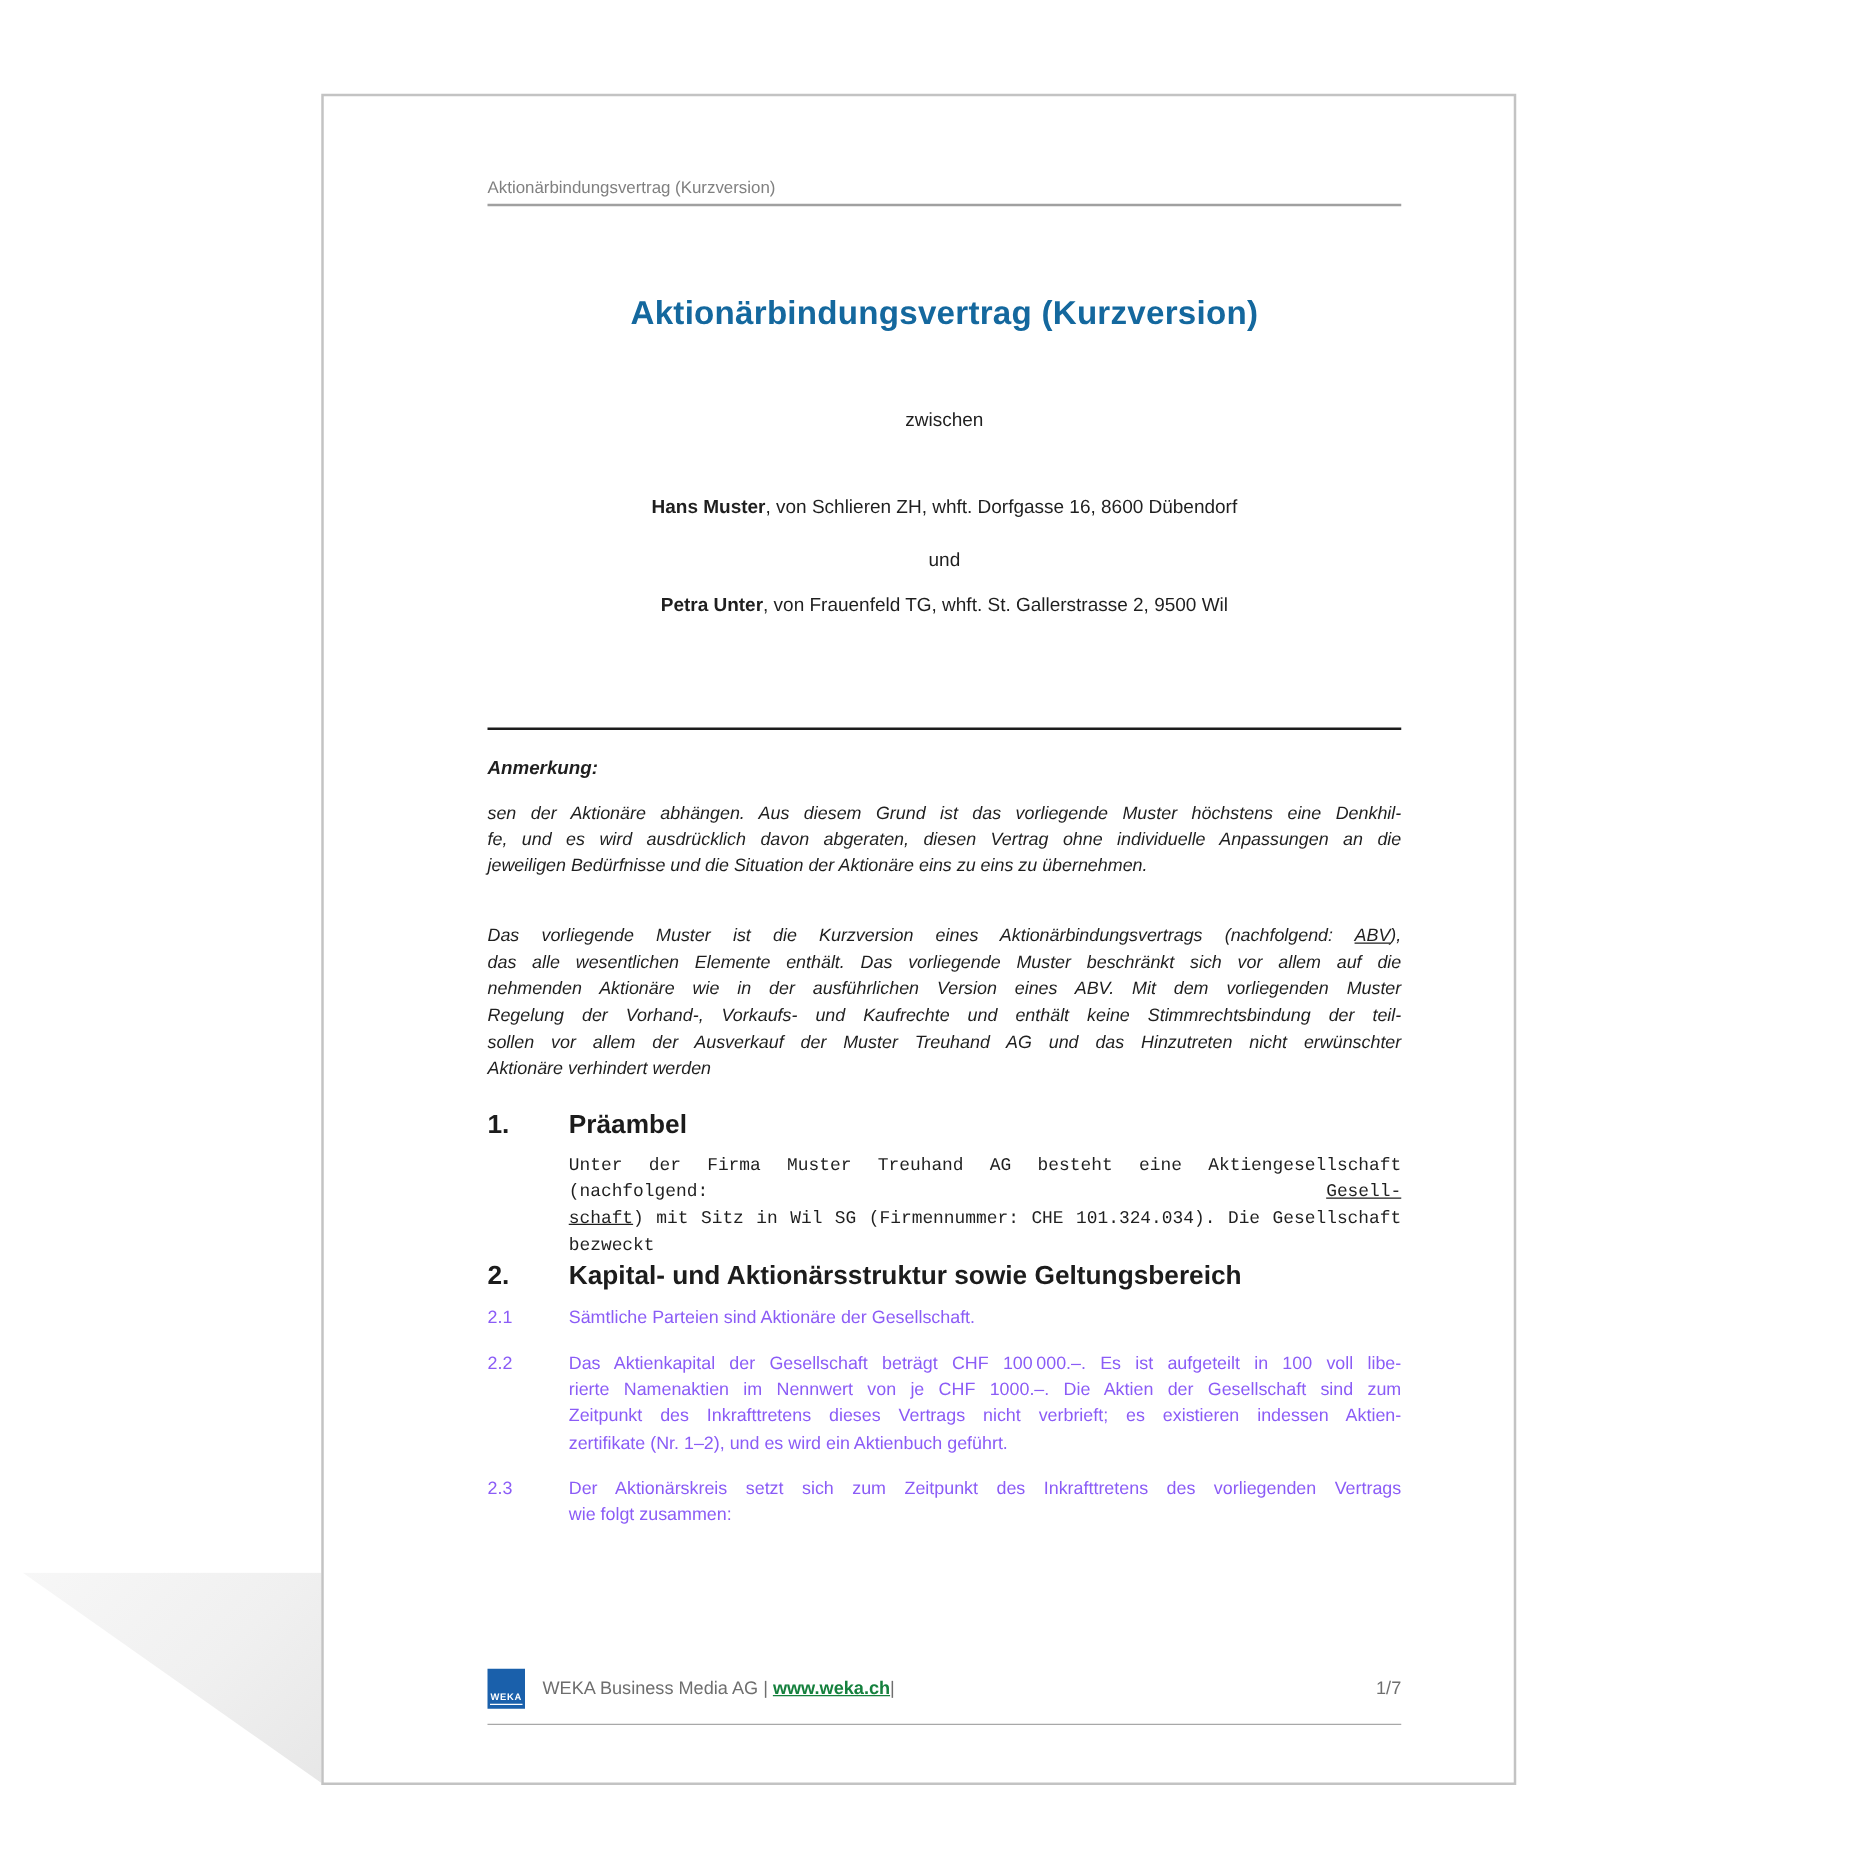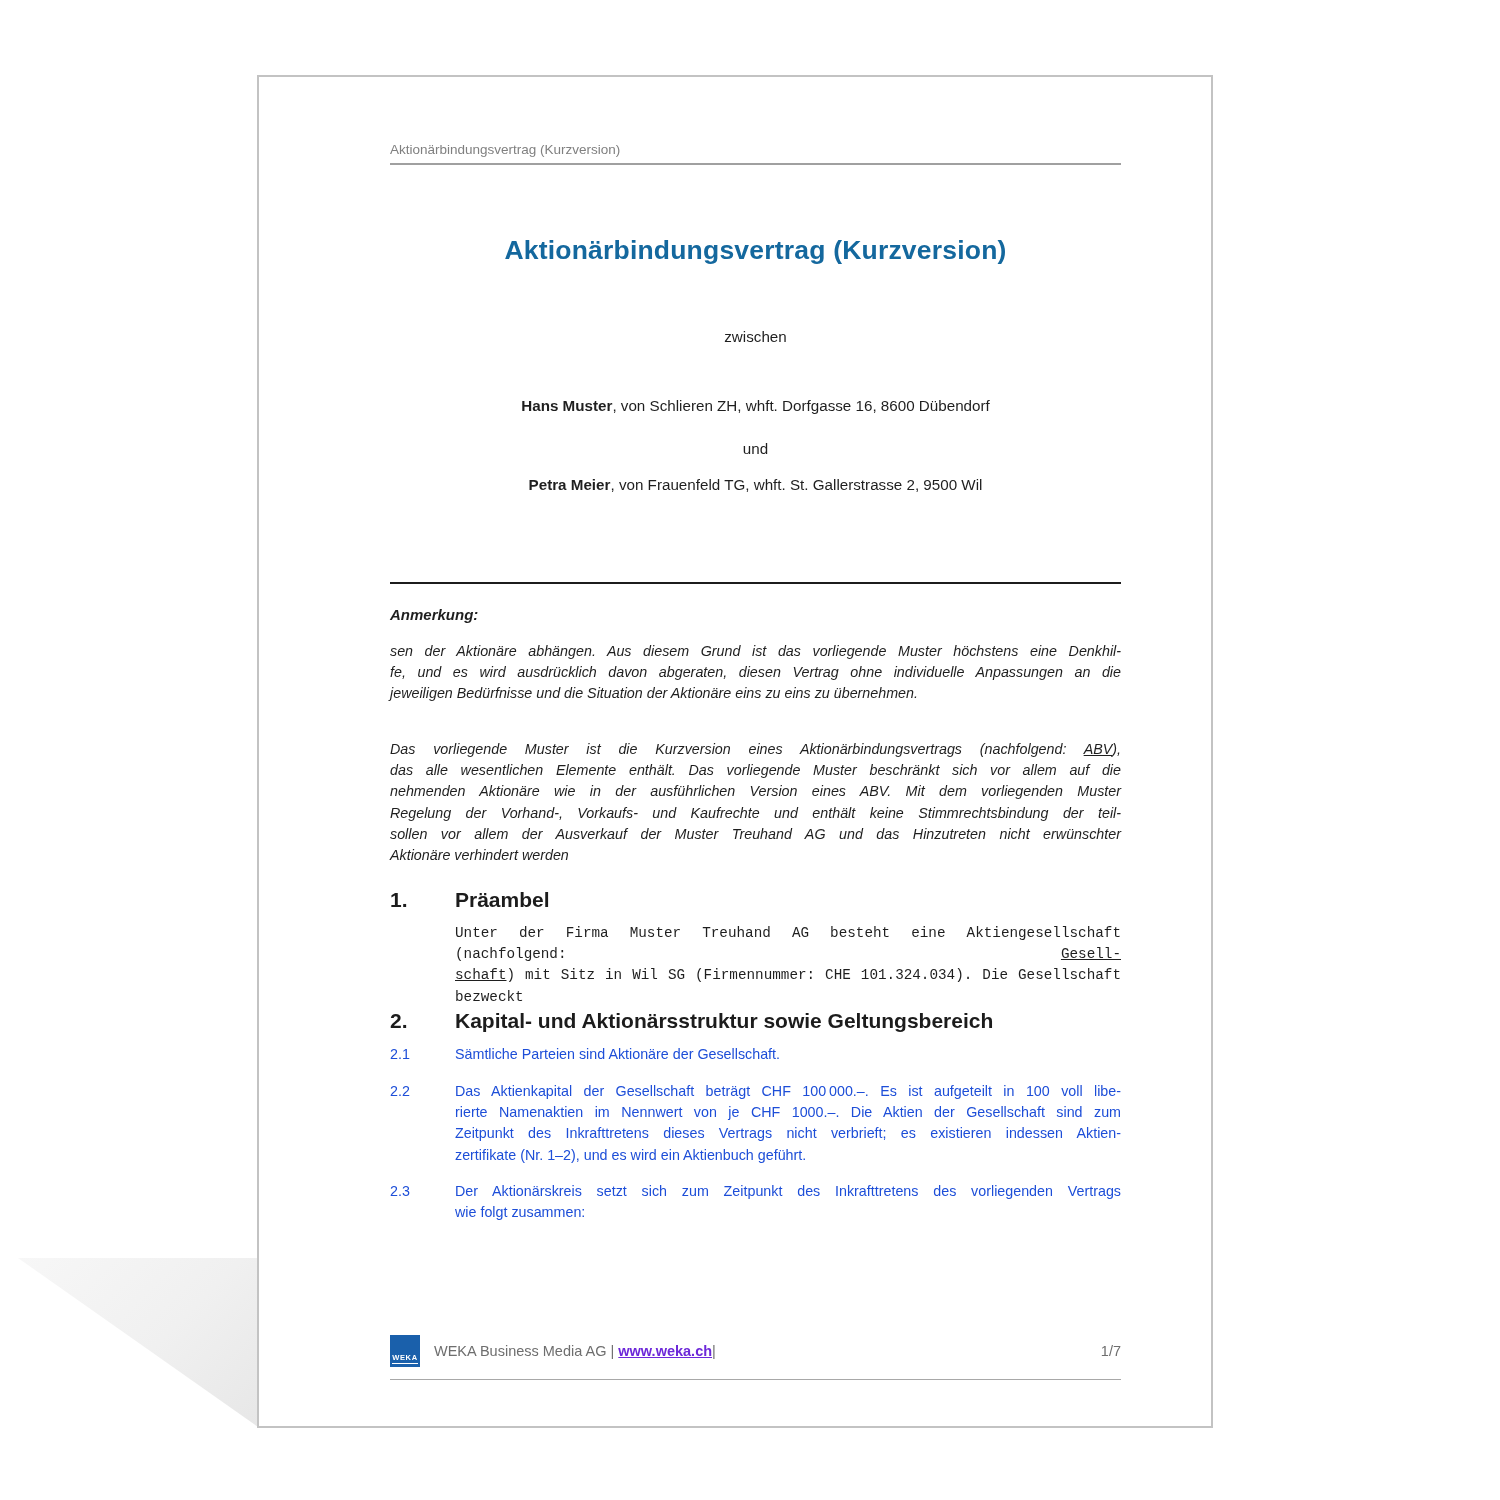--- a/index.html
+++ b/index.html
@@ -53,36 +53,36 @@
   .heading .hnum { width:65px; flex:none; }
   .heading .htxt { flex:1; }
   .pos-h1 { top:809px; }
   .pos-h2 { top:930px; }
 
   .indent-para { position:absolute; left:196px; right:90px; color:#1f1f1f;
     font-size:14.3px; line-height:21.2px;font-family:Liberation Mono, monospace; }
   .pos-s1body { top:846px; }
 
   .clause { position:absolute; left:131px; right:90px; display:flex;
-    font-size:14.3px; line-height:21.2px; color:#1d4ed8; }
+    font-size:14.3px; line-height:21.2px; color:#8b5cf6; }
   .clause .cnum { width:65px; flex:none; }
   .clause .cbody { flex:1; }
   .pos-c21 { top:967px; }
   .pos-c22 { top:1004px; }
   .pos-c23 { top:1104px; }
 
   
   .footer-row { position:absolute; left:131px; right:90px; top:1256px; height:36px;
     display:flex; align-items:center; font-size:14.5px; color:#6e6e6e; }
   .weka-logo { width:30px; height:32px; background:#1a60ab; color:#ffffff;
     display:flex; align-items:flex-end; justify-content:center;
     font-size:7.5px; font-weight:bold; letter-spacing:.6px; padding-bottom:3px; }
   .weka-logo span { border-bottom:1px solid #ffffff; padding-bottom:1px;margin-top:28px; }
   .footer-text { margin-left:14px; white-space:pre; }
-  .footer-text a { color:#6d28d9; font-weight:bold; }
+  .footer-text a { color:#15803d; font-weight:bold; }
   .footer-page { margin-left:auto; }
   .footer-rule { position:absolute; left:131px; right:90px; top:1302px;
     border-top:1.5px solid #a8a8a8; }
 </style>
 </head>
 <body>
 
 <div class="canvas">
 
   <div class="page-shadow"></div>
@@ -91,21 +91,21 @@
 
     <div class="rheader">
       <span>Aktionärbindungsvertrag (Kurzversion)</span>
     </div>
 
     <div class="title">Aktionärbindungsvertrag (Kurzversion)</div>
 
     <div class="cline pos-between">zwischen</div>
     <div class="cline pos-party1"><b>Hans Muster</b>, von Schlieren ZH, whft. Dorfgasse 16, 8600 Dübendorf</div>
     <div class="cline pos-and">und</div>
-    <div class="cline pos-party2"><b>Petra Meier</b>, von Frauenfeld TG, whft. St. Gallerstrasse 2, 9500 Wil</div>
+    <div class="cline pos-party2"><b>Petra Unter</b>, von Frauenfeld TG, whft. St. Gallerstrasse 2, 9500 Wil</div>
 
     <div class="note-rule"></div>
     <div class="note-label">Anmerkung:</div>
 
     <div class="para italic just pos-note1">
         <div class="ln">sen der Aktionäre abhängen. Aus diesem Grund ist das vorliegende Muster höchstens eine Denkhil-</div>
         <div class="ln">fe, und es wird ausdrücklich davon abgeraten, diesen Vertrag ohne individuelle Anpassungen an die</div>
         <div class="ln last">jeweiligen Bedürfnisse und die Situation der Aktionäre eins zu eins zu übernehmen.</div>
       </div>
     <div class="para italic just pos-note2">

